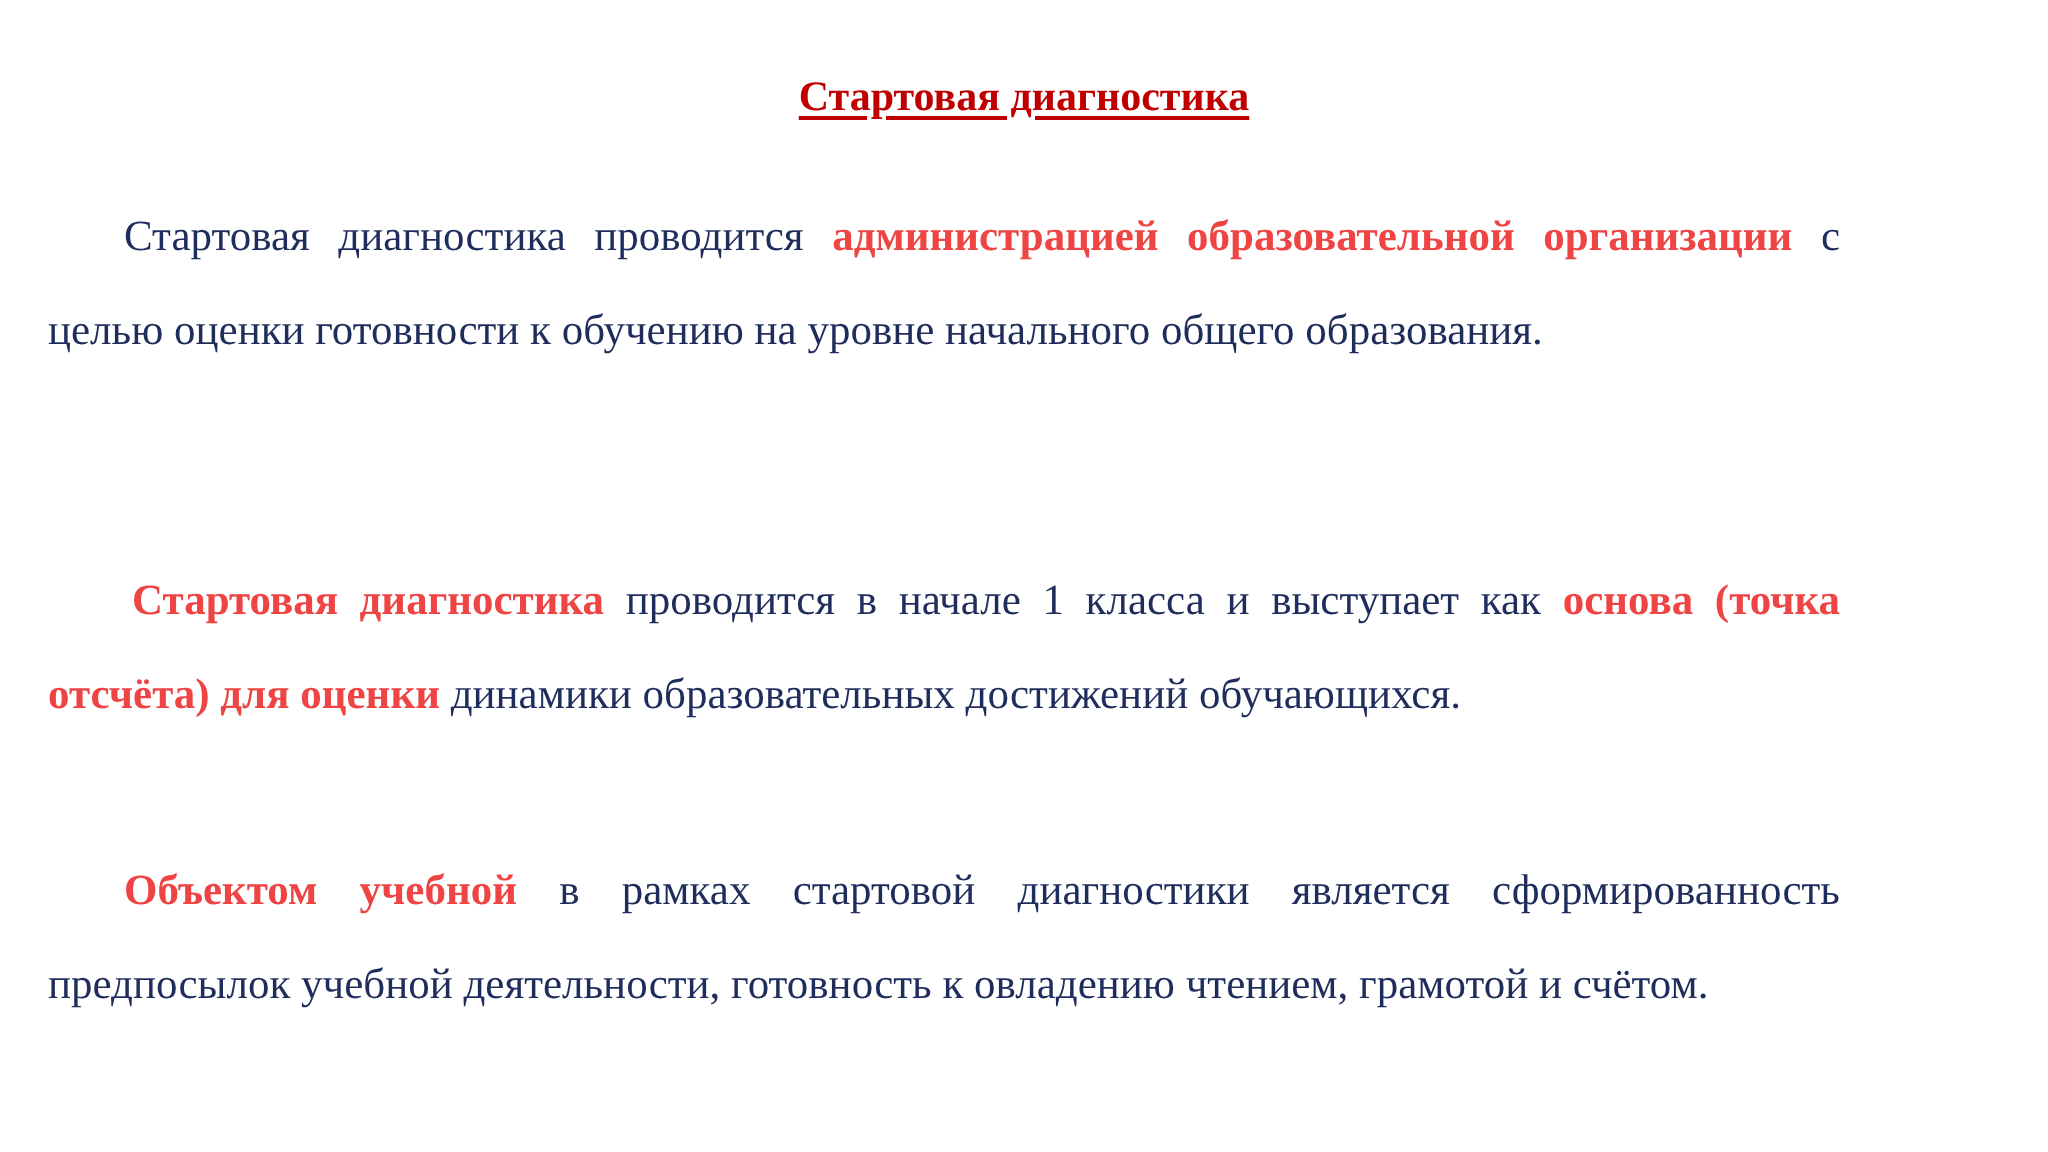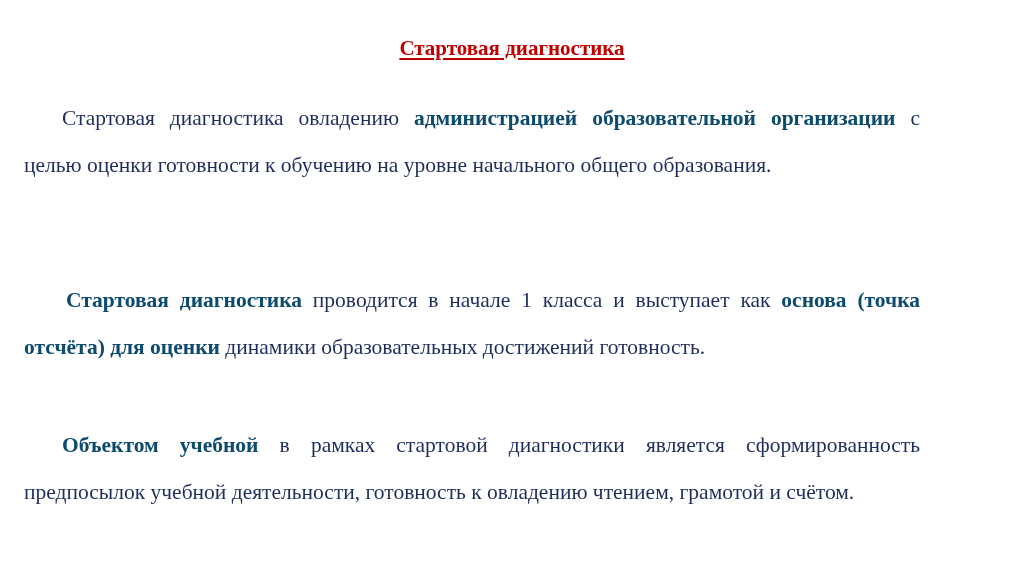--- a/index.html
+++ b/index.html
@@ -29,29 +29,29 @@
     .para {
       position: absolute;
       left: 24px;
       width: 896px;
       font-size: 21.5px;
       line-height: 47px;
       color: #1f2d5c;
       text-align: justify;
       text-indent: 38px;
     }
-    .para b { font-weight: bold; color: #0c4a6e; }
+    .para b { font-weight: bold; color: #ef4444; }
     #p1 { top: 95px; }
     #p2 { top: 277px; text-indent: 42px; }
     #p3 { top: 422px; }
   </style>
 </head>
 <body>
 
 <div>
   <div class="title">Стартовая диагностика</div>
 
-  <div class="para" id="p1"><span>Стартовая диагностика овладению </span><b>администрацией образовательной организации</b><span> с целью оценки готовности к обучению на уровне начального общего образования.</span></div>
+  <div class="para" id="p1"><span>Стартовая диагностика проводится </span><b>администрацией образовательной организации</b><span> с целью оценки готовности к обучению на уровне начального общего образования.</span></div>
 
-  <div class="para" id="p2"><b>Стартовая диагностика</b><span> проводится в начале 1 класса и выступает как </span><b>основа (точка отсчёта) для оценки</b><span> динамики образовательных достижений готовность.</span></div>
+  <div class="para" id="p2"><b>Стартовая диагностика</b><span> проводится в начале 1 класса и выступает как </span><b>основа (точка отсчёта) для оценки</b><span> динамики образовательных достижений обучающихся.</span></div>
 
   <div class="para" id="p3"><b>Объектом учебной</b><span> в рамках стартовой диагностики является сформированность предпосылок учебной деятельности, готовность к овладению чтением, грамотой и счётом.</span></div>
 </div>
 
 </body></html>

